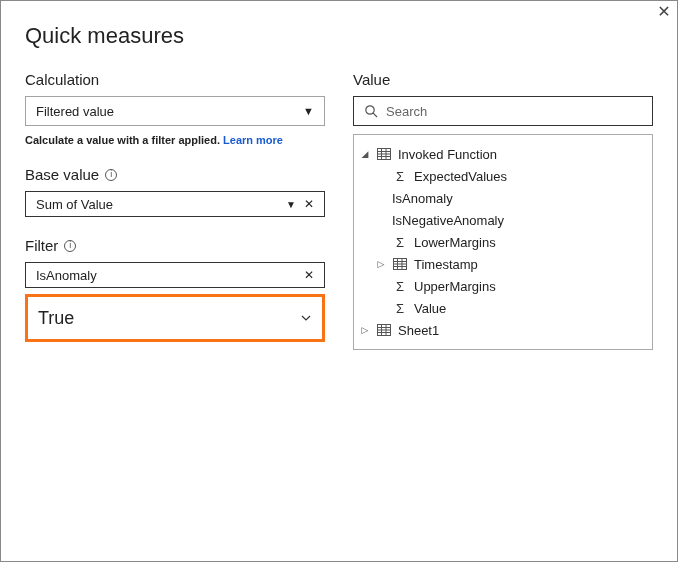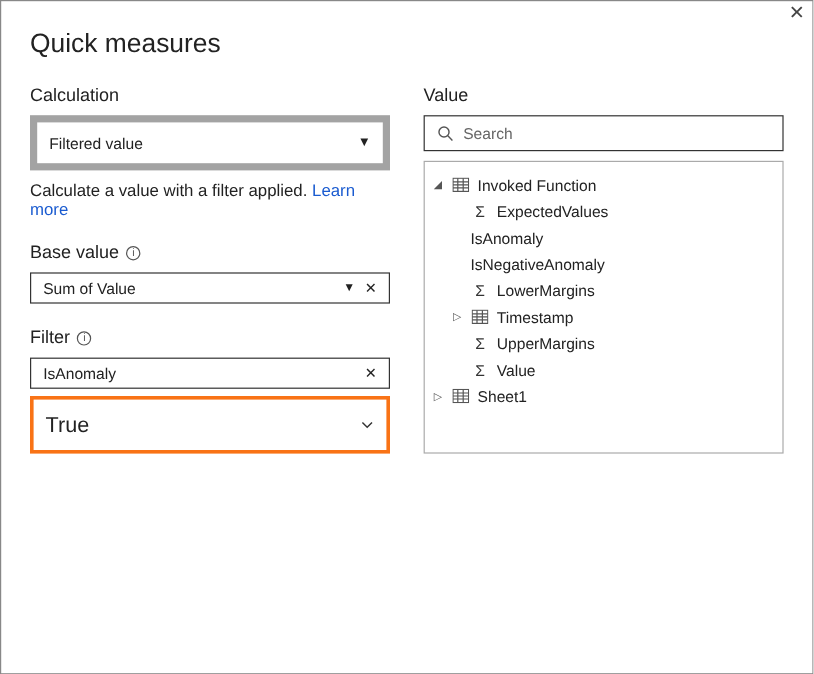--- a/index.html
+++ b/index.html
@@ -26,34 +26,34 @@
   .section-label {
     font-size: 15px; color: #222; margin-bottom: 8px;
     display: flex; align-items: center; gap: 6px;
   }
   .info-icon {
     width: 12px; height: 12px; border: 1px solid #555; border-radius: 50%;
     display: inline-flex; align-items: center; justify-content: center;
     font-size: 9px; color: #555; line-height: 1;
   }
   .dropdown {
-    width: 100%; height: 46px;
-    border: 6px solid #a3a3a3;
+    width: 100%; height: 30px;
+    border: 1px solid #a3a3a3;
     display: flex; align-items: center;
     padding: 0 10px;
     font-size: 13px; color: #222;
     position: relative;
     cursor: pointer;
   }
   .dropdown .caret {
     position: absolute; right: 10px; top: 50%; transform: translateY(-50%);
     font-size: 11px; color: #222;
   }
   .help-text {
-    font-size: 14px; color: #222; margin-top: 8px;
+    font-size: 11px; color: #222; margin-top: 8px; font-weight: bold;
   }
   .help-text .link { color: #1a5bd0; cursor: pointer; }
   .block { margin-top: 20px; }
   .pill {
     width: 100%; height: 26px;
     border: 1px solid #333;
     display: flex; align-items: center;
     padding: 0 10px;
     font-size: 13px; color: #222;
     position: relative;

